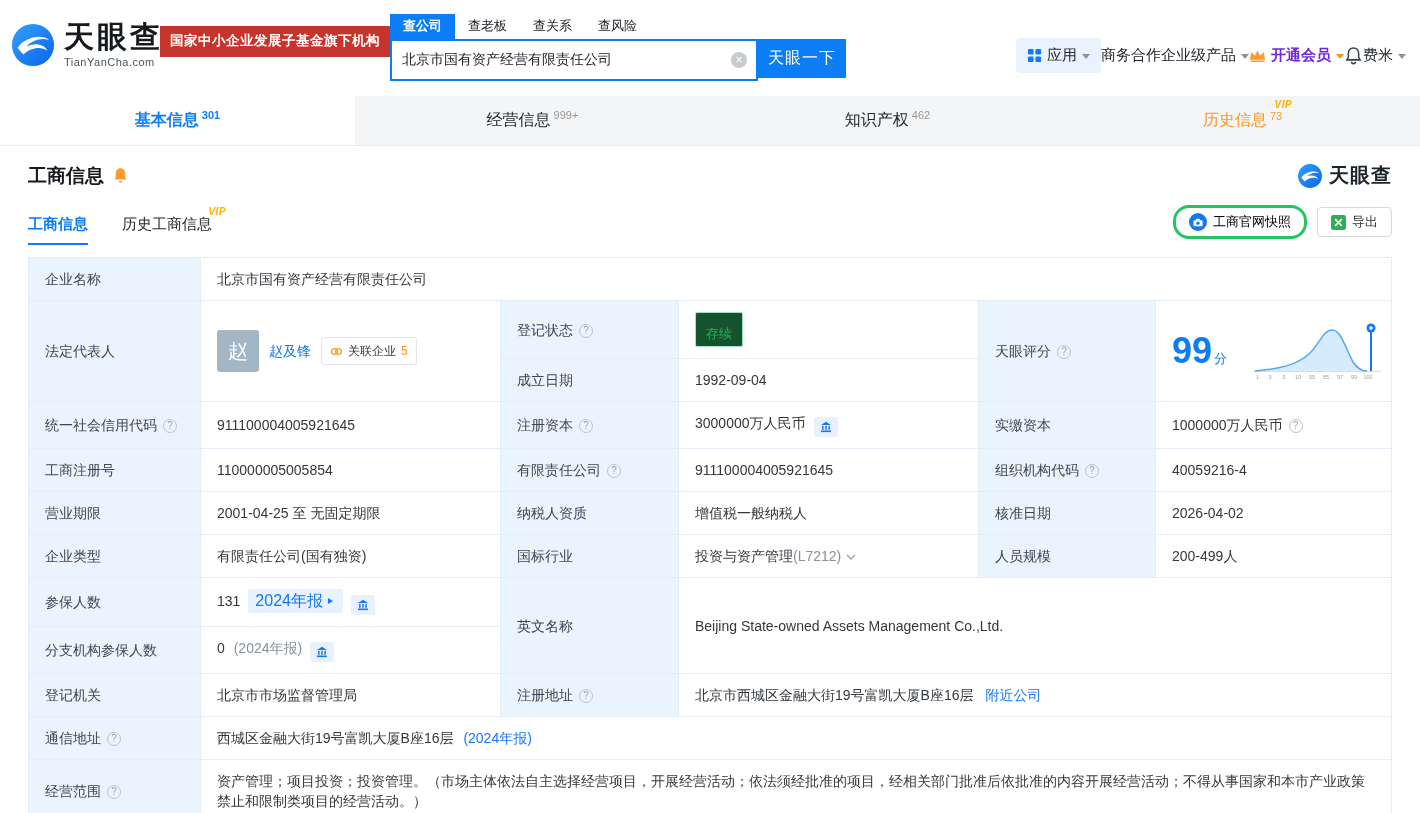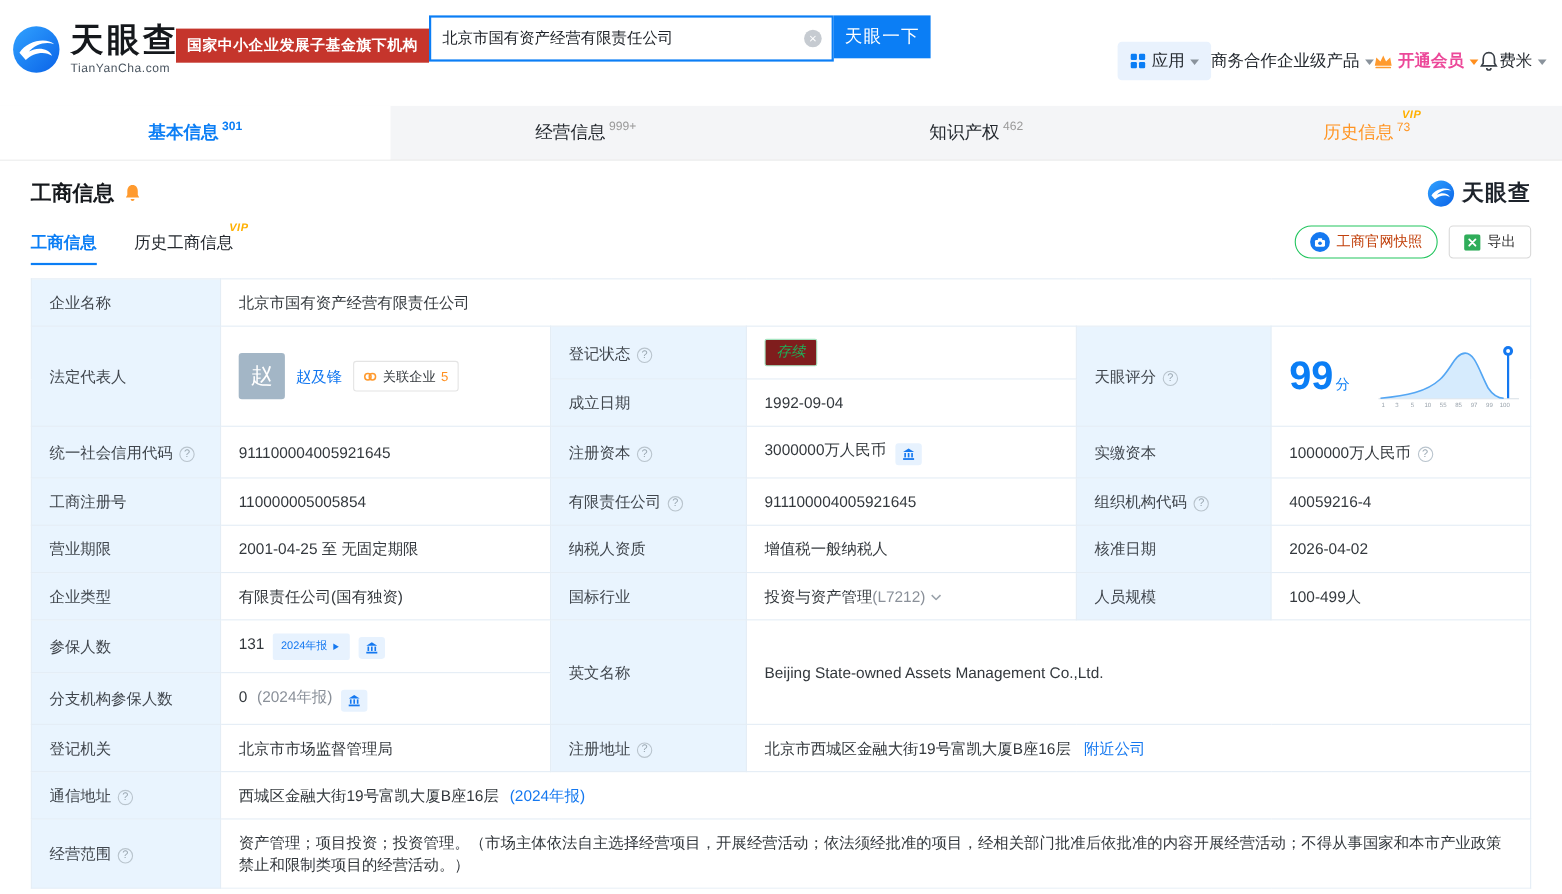--- a/index.html
+++ b/index.html
@@ -29,21 +29,21 @@
   .input-wrap { position:relative; width:368px; height:42px; border:2px solid #0b7ef5; background:#fff; }
   .search-inp { border:0; outline:0; width:100%; height:100%; padding:0 36px 0 10px; font-size:14px; color:#20242a; font-family:inherit; background:transparent; }
   .clear { position:absolute; right:9px; top:50%; transform:translateY(-50%); width:16px; height:16px;
            border-radius:50%; background:#c6cbd1; color:#fff; display:flex; align-items:center; justify-content:center;
            font-size:12px; line-height:1; cursor:pointer; }
   .search-btn { width:88px; height:39px; background:#0b7ef5; color:#fff; border:0; font-size:16px; cursor:pointer; font-family:inherit; letter-spacing:1px; }
 
   .top-nav { position:absolute; right:14px; top:38px; display:flex; align-items:center; font-size:15px; }
   .nav-item { display:flex; align-items:center; gap:5px; cursor:pointer; color:#23282e; white-space:nowrap; }
   .nav-apps { background:#e9f2fd; padding:8px 11px; border-radius:4px; }
-  .nav-vip { color:#ec4899; font-weight:600; }
+  .nav-vip { color:#6d28d9; font-weight:600; }
   .caret { width:0; height:0; border:4px solid transparent; border-top:5px solid #8a939c; margin-top:5px; }
   .nav-vip .caret { border-top-color:#ff8f1f; }
 
   
   .main-tabs { display:flex; height:50px; background:#f4f5f7; border-bottom:1px solid #ececec; }
   .mtab { flex:1; display:flex; align-items:center; justify-content:center; font-size:16px; color:#23282e; cursor:pointer; }
   .mtab .cntwrap { position:relative; display:inline-block; }
   .mtab .cnt { font-size:11px; color:#999; margin-left:3px; position:relative; top:-6px; }
   .mtab.active { background:#fff; color:#0b7ef5; font-weight:700; }
   .mtab.active .cnt { color:#0b7ef5; }
@@ -58,46 +58,46 @@
   .sec-title { font-size:19px; font-weight:800; color:#15181c; }
   .brand { display:flex; align-items:center; gap:6px; cursor:pointer; }
   .brand-name { font-size:20px; font-weight:800; color:#1d232b; letter-spacing:1px; }
 
   .subtab-row { display:flex; justify-content:space-between; align-items:flex-end; margin-top:16px; }
   .subtabs { display:flex; gap:34px; font-size:15px; }
   .subtab { padding-bottom:9px; cursor:pointer; color:#23282e; position:relative; }
   .subtab.active { color:#0b7ef5; border-bottom:2px solid #0b7ef5; font-weight:600; }
   .subtab .viplabel { top:-9px; right:-14px; }
   .actions { display:flex; gap:10px; align-items:center; padding-bottom:6px; }
-  .btn-snapshot { display:inline-flex; align-items:flex-start; gap:6px; border:1px solid #22c55e; color:#c2410c;
+  .btn-snapshot { display:inline-flex; align-items:flex-start; gap:6px; border:3px solid #22c55e; color:#000000;
                   border-radius:16px; padding:5px 13px; font-size:13px; background:#fff; cursor:pointer; }
   .btn-export { display:inline-flex; align-items:center; gap:6px; border:1px solid #d9d9d9; color:#333;
                 border-radius:4px; padding:5px 13px; font-size:13px; background:#fff; cursor:pointer; }
   .cam-circle { width:18px; height:18px; border-radius:50%; background:#1478f0; display:flex; align-items:center; justify-content:center; }
 
   
   table.info { width:100%; border-collapse:collapse; table-layout:fixed; margin-top:12px; font-size:14px; }
   .info td { border:1px solid #e4edf5; padding:11px 16px; line-height:20px; background:#fff; color:#33383d; vertical-align:middle; }
   .info td.lbl { background:#e9f4fe; color:#40464d; }
   .help { display:inline-flex; width:14px; height:14px; border:1px solid #b9c4cd; border-radius:50%; color:#9aa7b1;
           font-size:10px; line-height:1; align-items:center; justify-content:center; margin-left:6px;
           vertical-align:1px; cursor:pointer; flex:none; }
-  .badge-green { display:inline-block; color:#1cb35a; background:#7f1d1d; border:1px solid #a6e4c0; padding:1px 10px 2px; font-size:13px; border-radius:2px;font-style:italic; }
+  .badge-green { display:inline-block; color:#1cb35a; background:#14532d; border:1px solid #a6e4c0; padding:11px 10px 2px; font-size:13px; border-radius:2px; }
   .rep-wrap { display:flex; align-items:center; }
   .avatar { width:42px; height:42px; background:#a3b6c6; color:#fff; font-size:20px; display:flex; align-items:center;
             justify-content:center; border-radius:3px; cursor:pointer; flex:none; }
   .rep-name { color:#1478f0; margin:0 10px; cursor:pointer; }
   .rel-pill { display:inline-flex; align-items:center; gap:5px; border:1px solid #e4e4e4; padding:3px 8px; font-size:12px;
               color:#33383d; border-radius:3px; background:#fff; cursor:pointer; }
   .rel-cnt { color:#ff8f1f; }
   .score-cell { padding:6px 10px 6px 16px !important; }
   .score-wrap { display:flex; align-items:center; justify-content:space-between; }
   .score-num { font-size:36px; color:#0b7ef5; font-weight:700; line-height:1; }
   .score-unit { font-size:13px; color:#0b7ef5; margin-left:2px; }
-  .badge-report { display:inline-flex; align-items:center; gap:4px; background:#e7f2fe; color:#1478f0; font-size:10px;
+  .badge-report { display:inline-flex; align-items:center; gap:4px; background:#e7f2fe; color:#1478f0; font-size:16px;
                   padding:2px 7px; margin-left:8px; cursor:pointer; border-radius:2px;text-align:right; }
   .tri-right { width:0; height:0; border:3.5px solid transparent; border-left:5px solid #1478f0; margin-left:1px; }
   .bank-box { display:inline-flex; align-items:center; justify-content:center; width:24px; height:20px; background:#e7f2fe;
               border-radius:3px; margin-left:8px; cursor:pointer; vertical-align:-5px; }
   .link { color:#1478f0; cursor:pointer; }
   .gray { color:#8a9099; }
   .chev { margin-left:5px; vertical-align:1px; cursor:pointer; }
   .scope-text { line-height:26px; }
 </style>
 </head>
@@ -120,20 +120,26 @@
       <div class="logo-title">天眼查</div>
       <div class="logo-sub">TianYanCha.com</div>
     </div>
   </div>
 
   <div class="banner">
     <div class="banner-line2">国家中小企业发展子基金旗下机构</div>
   </div>
 
   <div class="search-area">
+    <div class="search-tabs">
+      <span class="stab active">查公司</span>
+      <span class="stab">查老板</span>
+      <span class="stab">查关系</span>
+      <span class="stab">查风险</span>
+    </div>
     <div class="search-row">
       <div class="input-wrap">
         <input class="search-inp" value="北京市国有资产经营有限责任公司" style="">
         <span class="clear">×</span>
       </div>
       <button class="search-btn">天眼一下</button>
     </div>
   </div>
 
   <nav class="top-nav">
@@ -373,21 +379,21 @@
     <tr>
       <td class="lbl">企业类型</td>
       <td>有限责任公司(国有独资)</td>
       <td class="lbl">国标行业</td>
       <td>
         <span>投资与资产管理</span><span class="gray">(L7212)</span><svg class="chev" width="10" height="6" viewBox="0 0 10 6">
               <polyline points="1,1 5,5 9,1" fill="none" stroke="#9aa2aa" stroke-width="1.4"></polyline>
             </svg>
       </td>
       <td class="lbl">人员规模</td>
-      <td>100-499人</td>
+      <td>200-499人</td>
     </tr>
 
     <tr>
       <td class="lbl">参保人数</td>
       <td>
         <span>131</span><span class="badge-report">
               <span>2024年报</span>
               <span class="tri-right"></span>
             </span><span class="bank-box">
               <svg width="12" height="12" viewBox="0 0 12 12">

